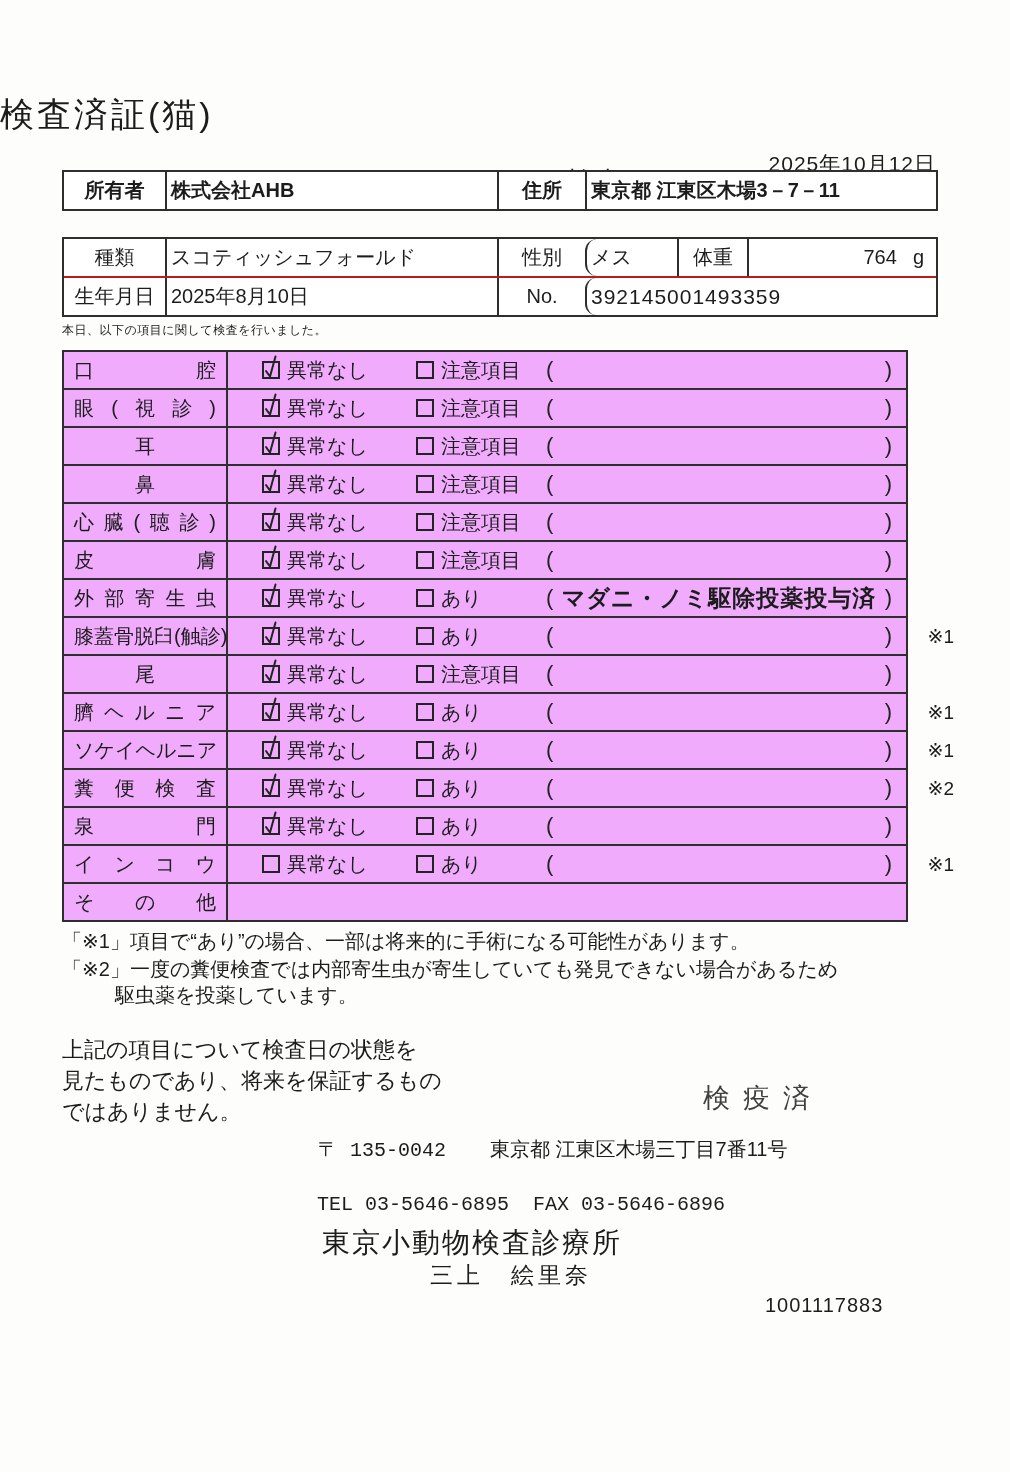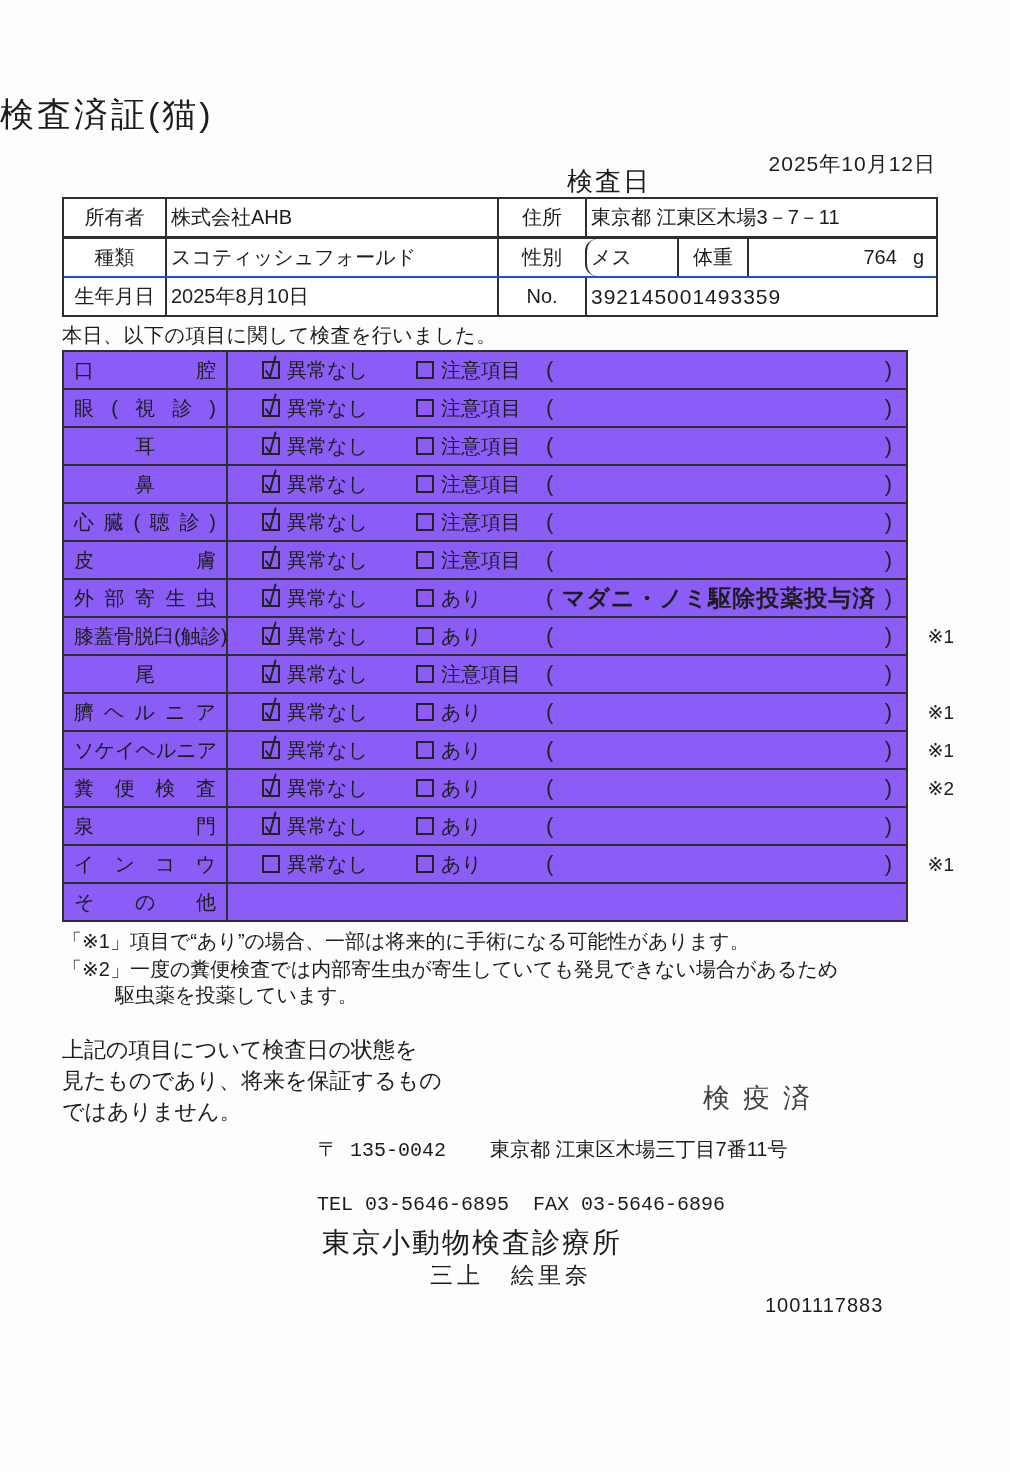--- a/index.html
+++ b/index.html
@@ -15,39 +15,39 @@
   .doc-title{
     left:0; top:92; width:1010px; top:92px; text-align:left;
     font-size:34px; letter-spacing:3px; font-weight:500;
   }
   .insp-date-label{left:567px; top:164px; font-size:26px; letter-spacing:2px;}
   .insp-date-value{right:74px; top:150px; font-size:21px; letter-spacing:1px;}
 
   
   .grid{border:2px solid #2e2e2e; width:876px; box-sizing:border-box; background:#fff;}
   .grid-row{display:flex; height:37px; align-items:stretch;}
-  .grid-row + .grid-row{border-top:2px solid #1d4ed8;}
+  .grid-row + .grid-row{border-top:2px solid #b91c1c;}
   .cell{
     display:flex; align-items:center; box-sizing:border-box;
     font-size:20px; padding:0 4px; white-space:nowrap; overflow:hidden;
   }
   .cell + .cell{border-left:2px solid #2e2e2e;}
   .cell.lbl{justify-content:center; padding:0 4px;}
   .cell.grow{flex:1 1 auto;}
   .w101{flex:0 0 101px;} .w332{flex:0 0 332px;} .w88{flex:0 0 88px;}
   .w92{flex:0 0 92px;border-radius:12px;}  .w70{flex:0 0 70px;}
   .weight-cell{justify-content:flex-end; gap:16px; padding-right:12px;}
-  .no-cell{font-size:21px; letter-spacing:1px;}
-
-  .intro-text{left:62px; top:322px; font-size:20px; letter-spacing:0.5px;}
+  .no-cell{font-size:21px; letter-spacing:1px;border-radius:11px;}
+
+  .intro-text{left:62px; top:322px; font-size:12px; letter-spacing:0.5px;}
 
   
   .chk-table{
     left:62px; top:350px; width:846px; box-sizing:border-box;
-    border:2px solid #2e2e2e; background:#8b5cf6;
+    border:2px solid #2e2e2e; background:#f0abfc;
   }
   .chk-row{display:flex; height:36px; position:relative;}
   .chk-row + .chk-row{border-top:2px solid #2e2e2e;}
   .row-label{
     flex:0 0 164px; box-sizing:border-box; border-right:2px solid #2e2e2e;
     padding:0 10px; font-size:20px; line-height:36px; overflow:hidden; white-space:nowrap;
   }
   .row-label.justify{text-align:justify; text-align-last:justify;}
   .row-label.center{text-align:center;}
   .row-content{flex:1 1 auto; display:flex; align-items:center; padding-left:10px; font-size:20px;}
@@ -82,21 +82,21 @@
 </head>
 <body>
 
 <div class="page">
 
   <div class="abs doc-title">検査済証(猫)</div>
 
   <div class="abs insp-date-label">検査日</div>
   <div class="abs insp-date-value">2025年10月12日</div>
 
-  <div class="abs grid" style="left:62px; top:197px;">
+  <div class="abs grid" style="left:62px; top:170px;font-weight:bold;">
     <div class="grid-row">
       <div class="cell lbl w101">所有者</div>
       <div class="cell w332">株式会社AHB</div>
       <div class="cell lbl w88">住所</div>
       <div class="cell grow">東京都 江東区木場3－7－11</div>
     </div>
   </div>
 
   <div class="abs grid" style="left:62px; top:237px;">
     <div class="grid-row">

